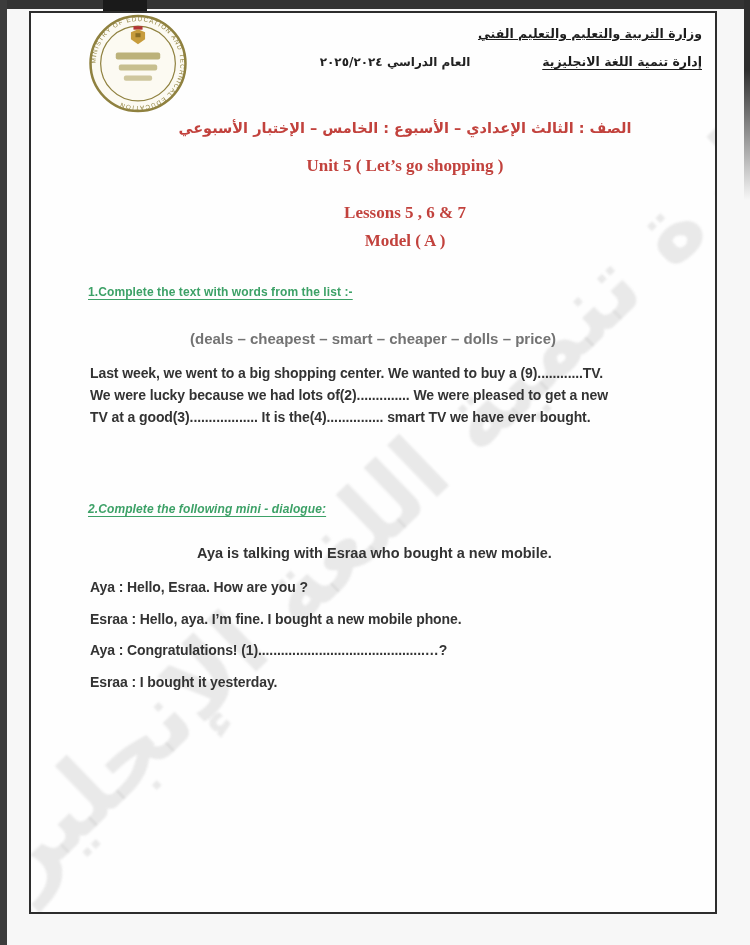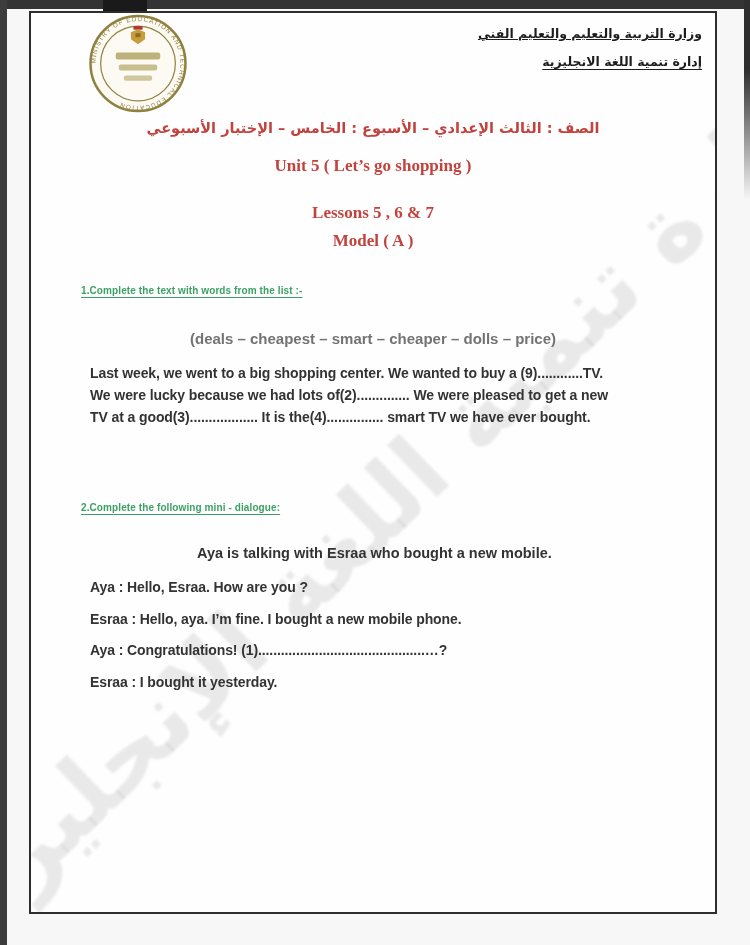--- a/index.html
+++ b/index.html
@@ -33,34 +33,34 @@
 
   
   .logo{position:absolute;left:54px;top:0px;width:106px;height:101px;}
   .hdr-ministry{position:absolute;top:13px;right:13px;font-size:12.5px;font-weight:bold;color:#1d1d1d;text-decoration:underline;}
   .hdr-dept{position:absolute;top:41px;right:13px;font-size:12.5px;font-weight:bold;color:#1d1d1d;
     text-decoration:underline;text-underline-offset:3px;}
   .hdr-year{position:absolute;top:42px;left:258px;width:212px;text-align:center;
     font-size:12px;font-weight:bold;color:#222;}
 
   
-  .red{color:#c2423d;font-weight:bold;}
+  .red{color:#c2423d;font-weight:bold;padding-left:32px;}
   .line-center{position:absolute;left:0;width:100%;text-align:center;white-space:nowrap;}
   .class-line{top:107px;font-size:14.5px;}
   .unit-line{top:143px;font-size:17px;font-family:"Liberation Serif",serif;}
   .lessons-line{top:190px;font-size:17px;font-family:"Liberation Serif",serif;}
   .model-line{top:218px;font-size:17px;font-family:"Liberation Serif",serif;}
 
   
   .h-green{
-    position:absolute;left:50px;color:#3da167;font-size:10px;font-weight:bold;
+    position:absolute;left:57px;color:#3da167;font-size:12px;font-weight:bold;
     text-decoration:underline;text-underline-offset:3px;white-space:nowrap;letter-spacing:0.1px;
   }
   .h-ex1{top:272px;}
-  .h-ex2{top:489px;}
+  .h-ex2{top:489px;font-style:italic;}
 
   .wordbank{position:absolute;top:317px;left:0;width:100%;text-align:center;
     font-size:15px;font-weight:bold;color:#737373;white-space:nowrap;}
 
   .body-line{position:absolute;left:59px;white-space:nowrap;
     font-size:14px;font-weight:bold;color:#333;letter-spacing:-0.1px;}
   .p1{top:352px;}.p2{top:374px;}.p3{top:396px;}
 
   .intro{position:absolute;left:166px;top:532px;white-space:nowrap;
     font-size:14.5px;font-weight:bold;color:#333;}
@@ -95,20 +95,21 @@
       </g>
       <g>
         <rect x="28" y="39" width="44" height="7" rx="2" fill="#b0a565" opacity="0.85"></rect>
         <rect x="31" y="51" width="38" height="6" rx="2" fill="#b0a565" opacity="0.7"></rect>
         <rect x="36" y="62" width="28" height="5" rx="2" fill="#b0a565" opacity="0.6"></rect>
       </g>
     </svg>
 
     <div class="hdr-ministry arabic">وزارة التربية والتعليم والتعليم الفني</div>
     <div class="hdr-dept arabic">إدارة تنمية اللغة الانجليزية</div>
+    <div class="hdr-year arabic">العام الدراسي ٢٠٢٥/٢٠٢٤</div>
 
     <div class="line-center class-line red arabic">الصف : الثالث الإعدادي – الأسبوع : الخامس – الإختبار الأسبوعي</div>
     <div class="line-center unit-line red">Unit 5 ( Let’s go shopping )</div>
     <div class="line-center lessons-line red">Lessons 5 , 6 &amp; 7</div>
     <div class="line-center model-line red">Model ( A )</div>
 
     <div class="h-green h-ex1">1.Complete the text with words from the list :-</div>
     <div class="wordbank">(deals – cheapest – smart – cheaper – dolls – price)</div>
     <div class="body-line p1">Last week, we went to a big shopping center. We wanted to buy a (9)............TV.</div>
     <div class="body-line p2">We were lucky because we had lots of(2).............. We were pleased to get a new</div>

